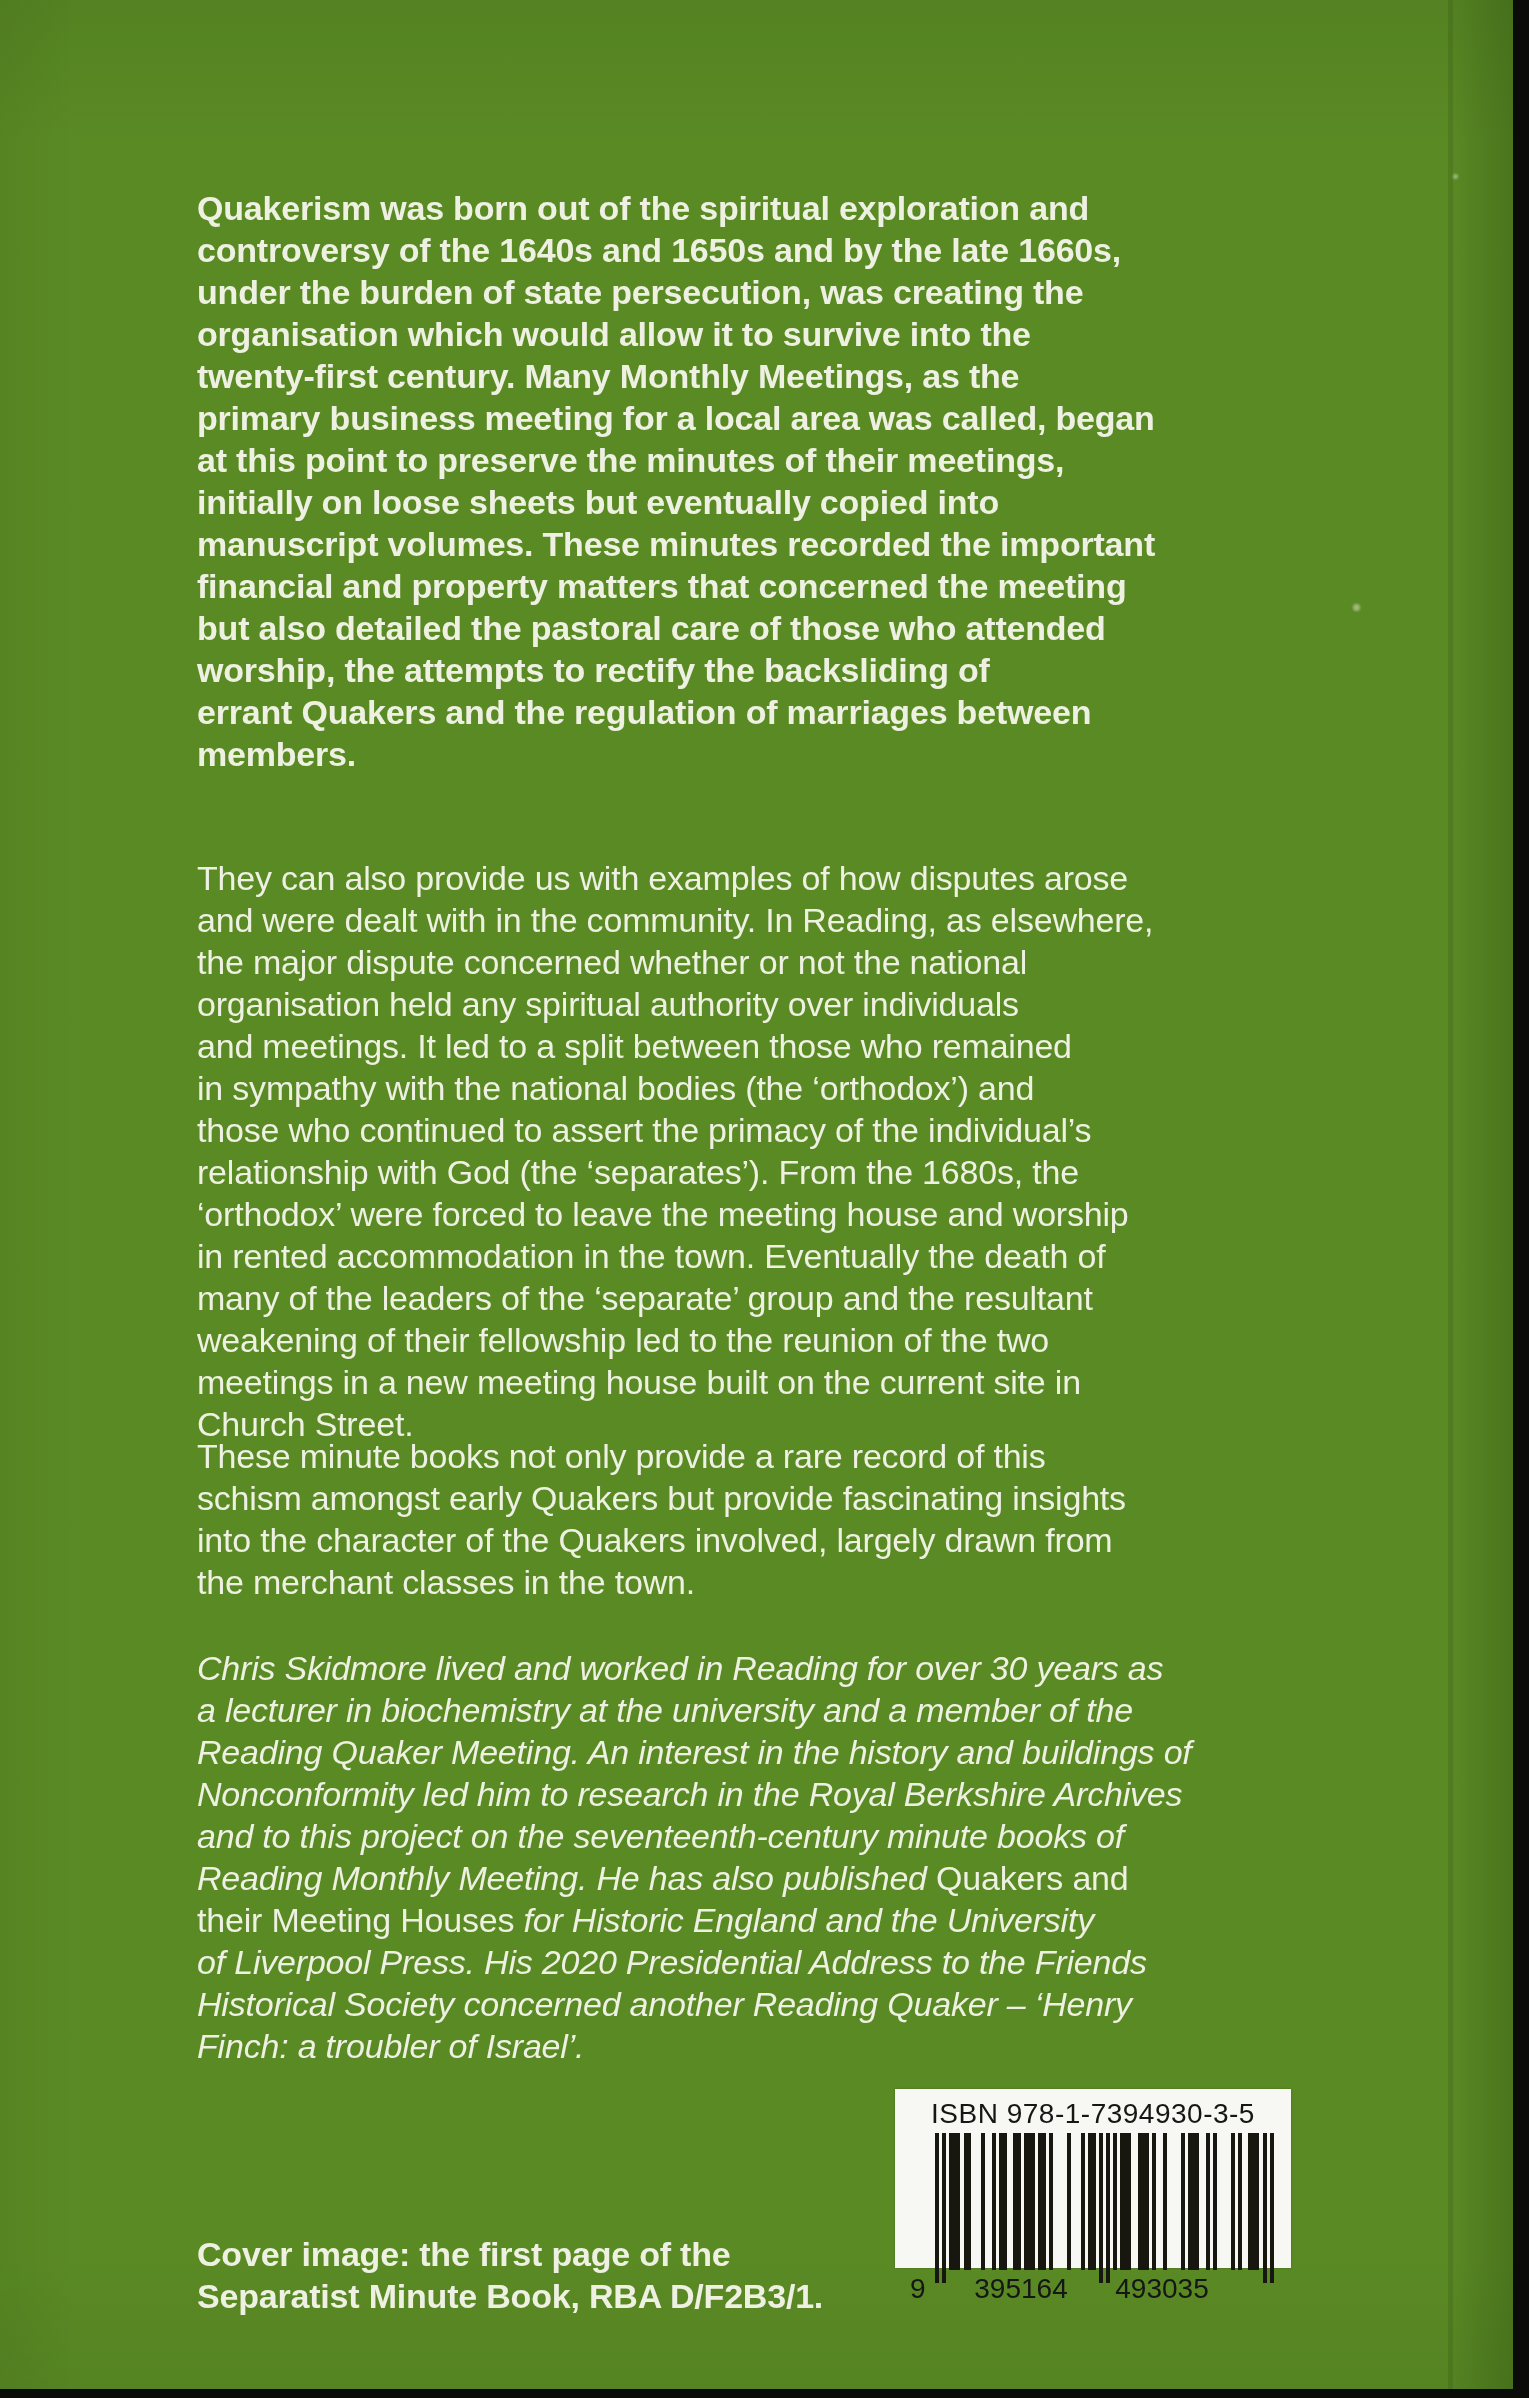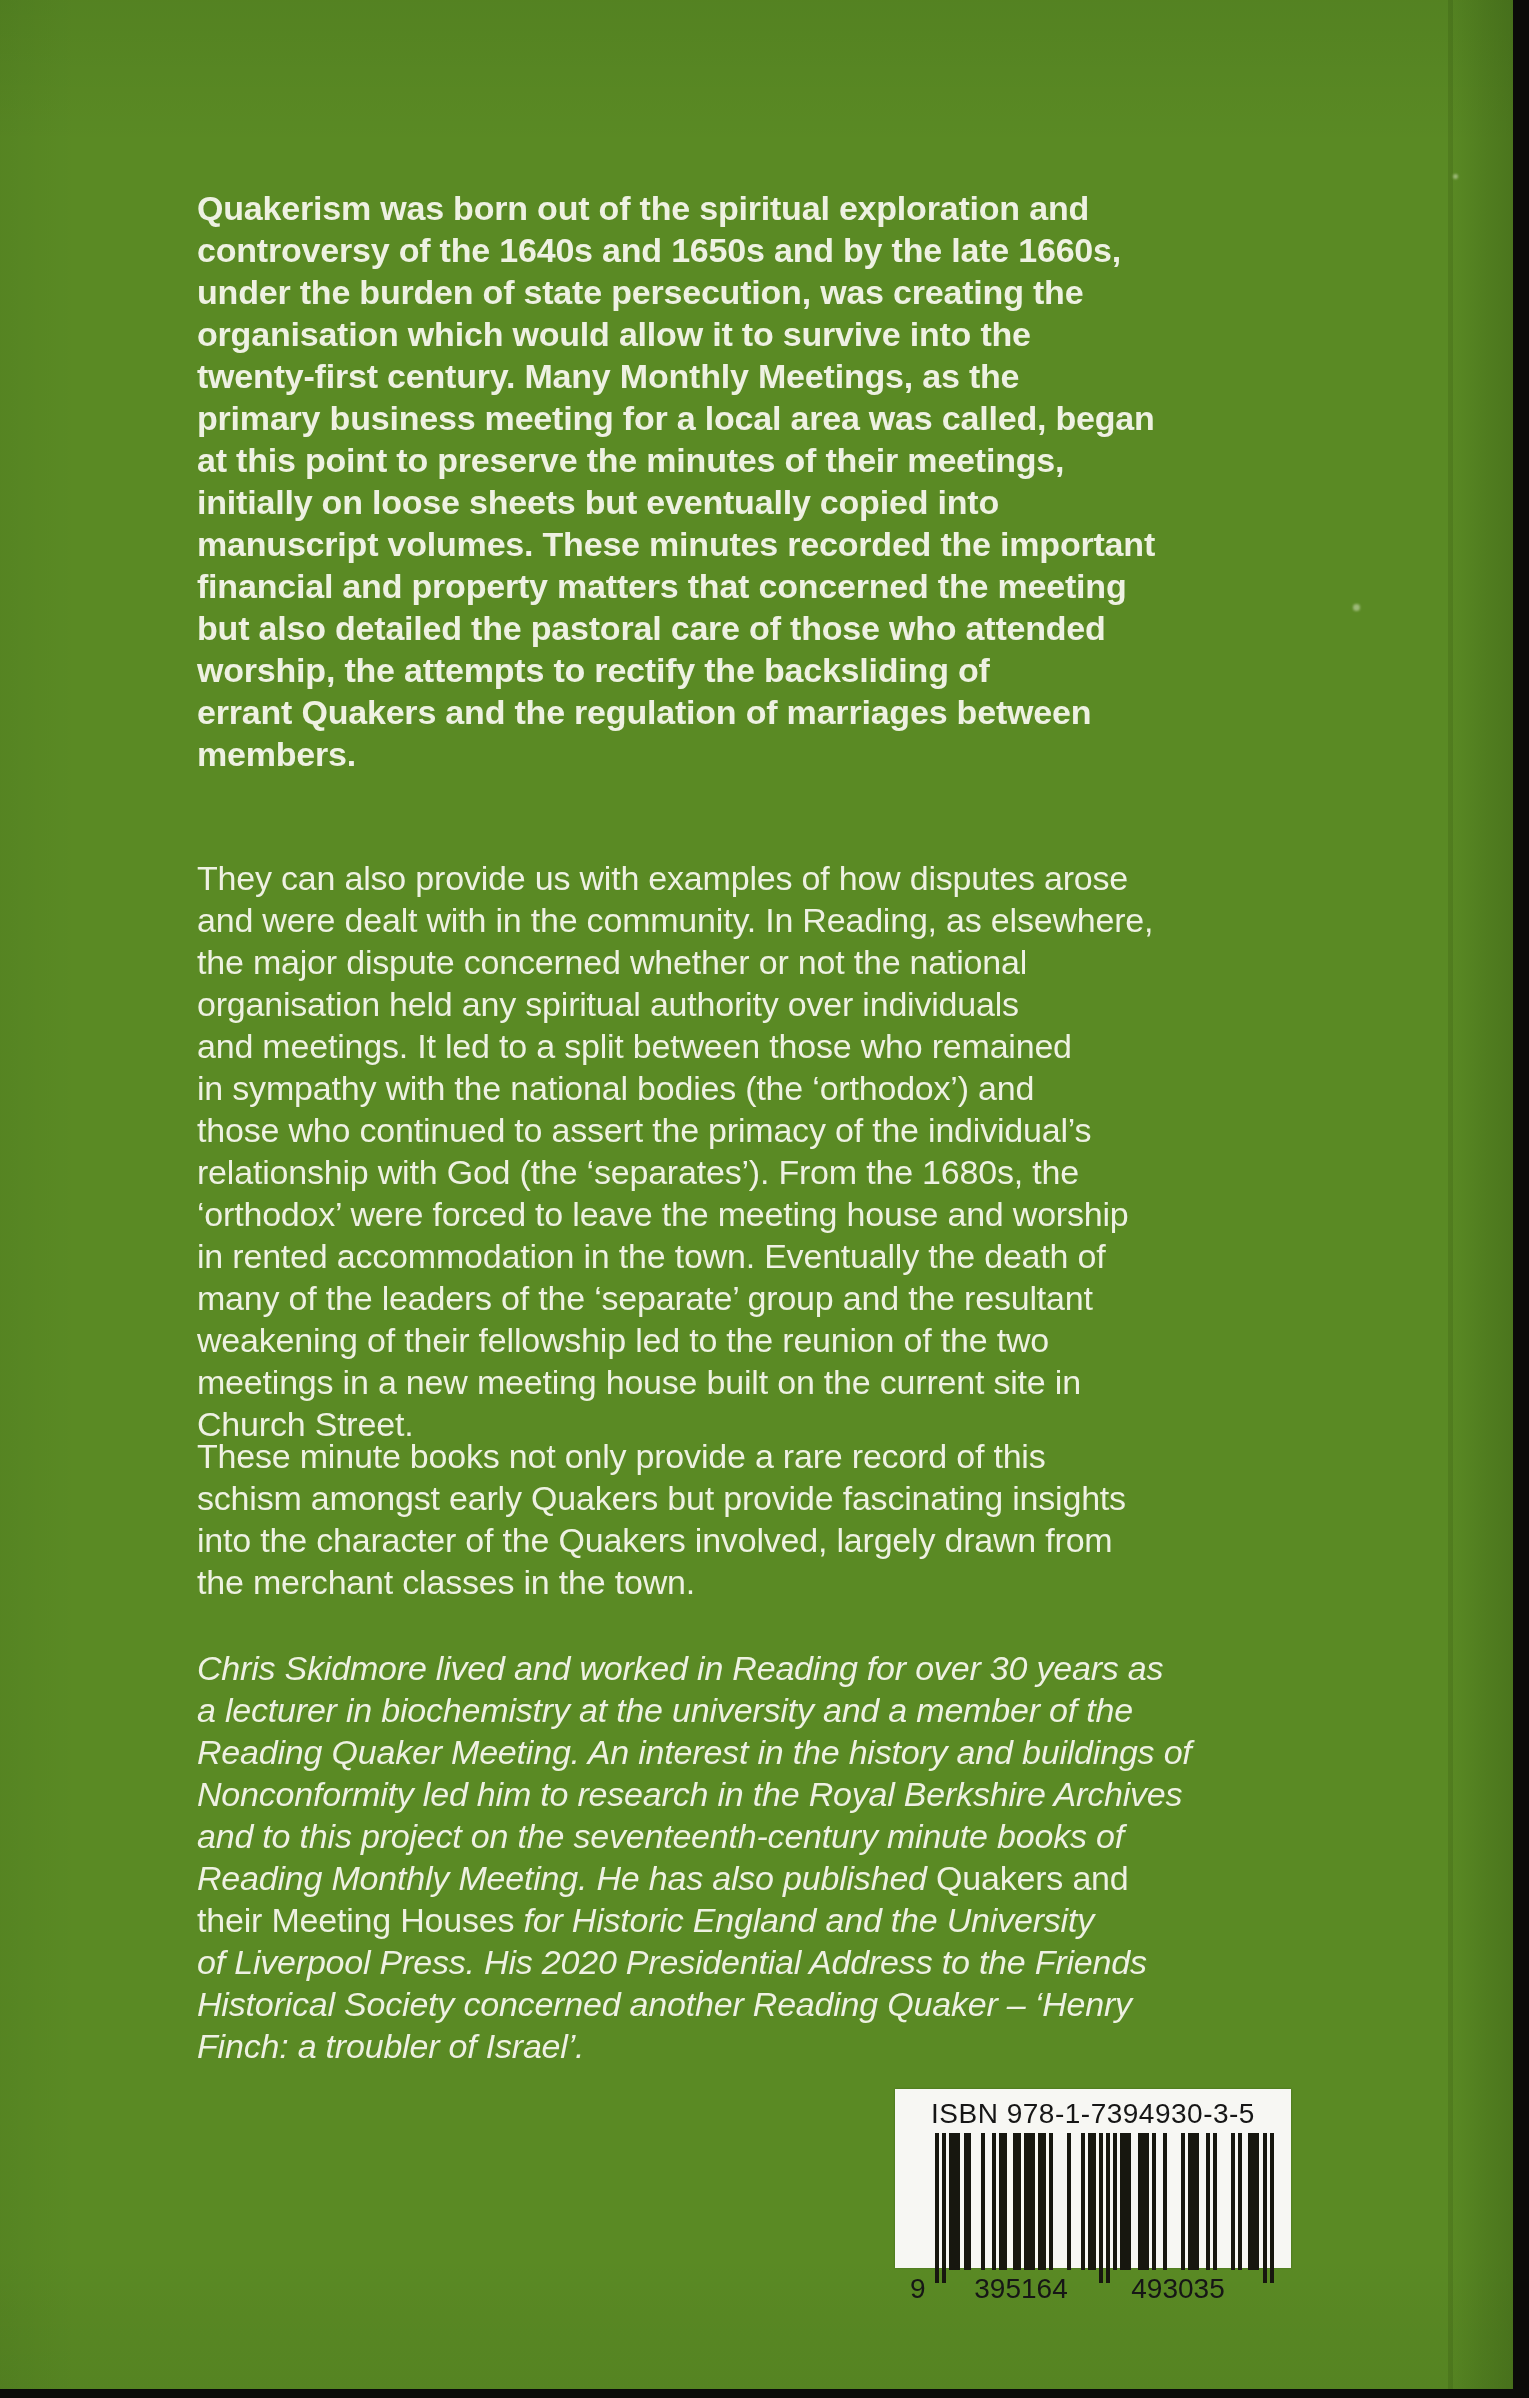--- a/index.html
+++ b/index.html
@@ -65,21 +65,21 @@
   .bars i.guard { height: 150px; }
   .digit {
     position: absolute;
     font-size: 28px;
     color: #161616;
     top: 184px;
     font-family: "Liberation Sans", sans-serif;
   }
   .digit.d9 { left: 15px; }
   .digit.g1 { left: 126px; transform: translateX(-50%); }
-  .digit.g2 { left: 283px; transform: translateX(-50%); }
+  .digit.g2 { left: 267px; transform: translateX(-50%); }
 
   
   .crease-band {
     position: absolute; top: 0; right: 16px;
     width: 64px; height: 100%;
     background: linear-gradient(to right, rgba(15,35,0,0) 0%, rgba(15,35,0,0.12) 55%, rgba(15,35,0,0.20) 100%);
   }
   .crease-line {
     position: absolute; top: 0; left: 1448px;
     width: 4.7px; height: 100%;
@@ -148,20 +148,22 @@
 a lecturer in biochemistry at the university and a member of the
 Reading Quaker Meeting. An interest in the history and buildings of
 Nonconformity led him to research in the Royal Berkshire Archives
 and to this project on the seventeenth-century minute books of
 Reading Monthly Meeting. He has also published </span><span class="roman">Quakers and
 their Meeting Houses </span><span class="italic">for Historic England and the University
 of Liverpool Press. His 2020 Presidential Address to the Friends
 Historical Society concerned another Reading Quaker – ‘Henry
 Finch: a troubler of Israel’.</span></p>
 
+  <p class="text caption">Cover image: the first page of the
+Separatist Minute Book, RBA D/F2B3/1.</p>
 
   <div class="isbn-box">
     <div class="isbn-label">ISBN 978-1-7394930-3-5</div>
     <div class="bars">
         <i class="guard" style="left: 0px;"></i>
         <i class="guard" style="left: 7.1px;"></i>
         <i class="" style="left: 14.2px;"></i>
         <i class="" style="left: 18px;"></i>
         <i class="" style="left: 21.4px;"></i>
         <i class="" style="left: 28.5px;"></i>

